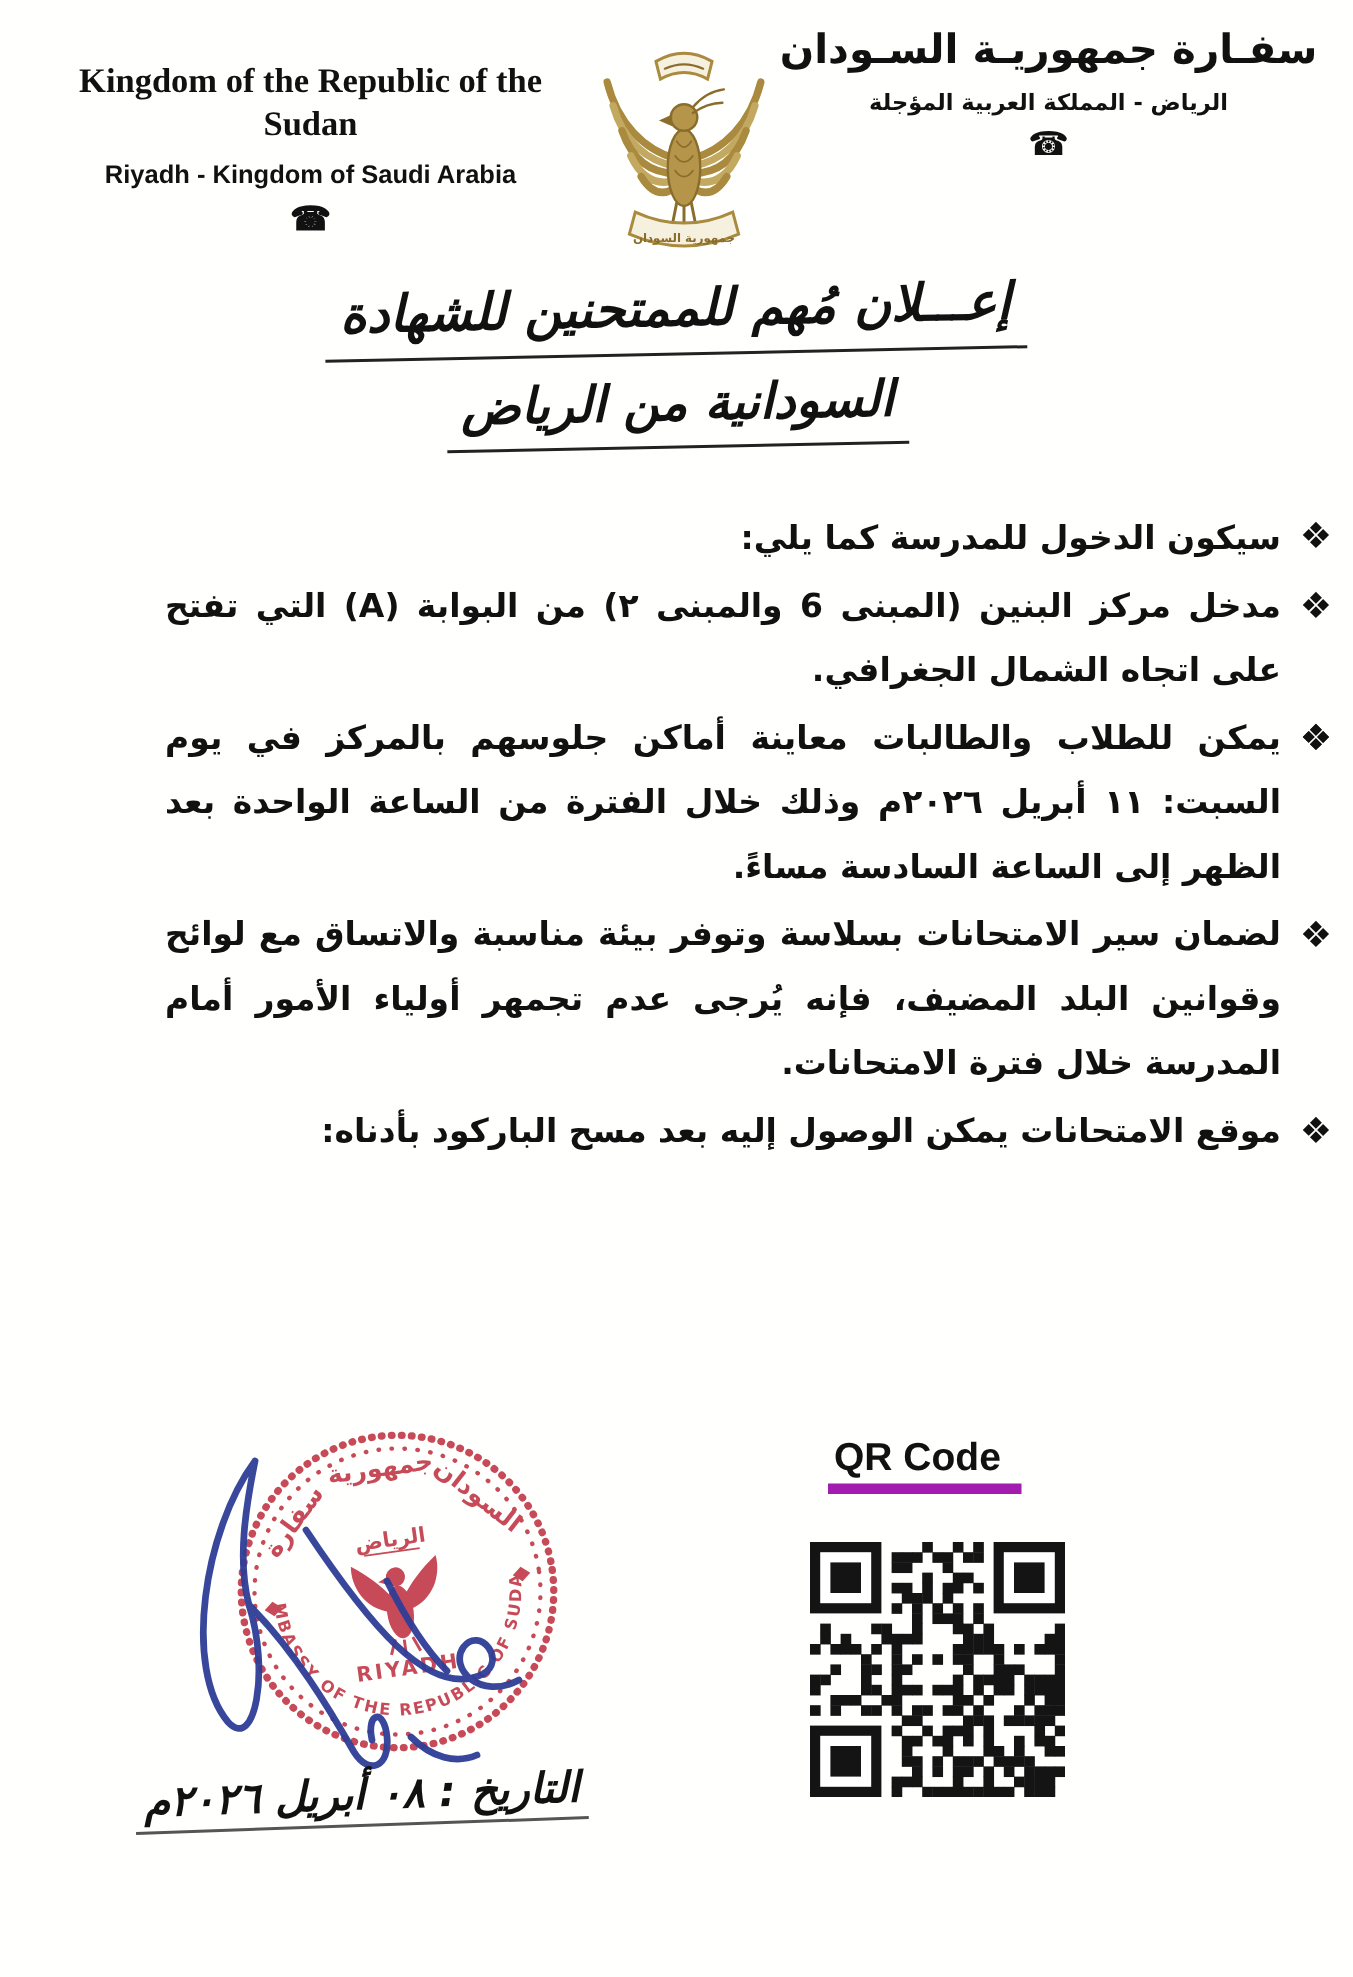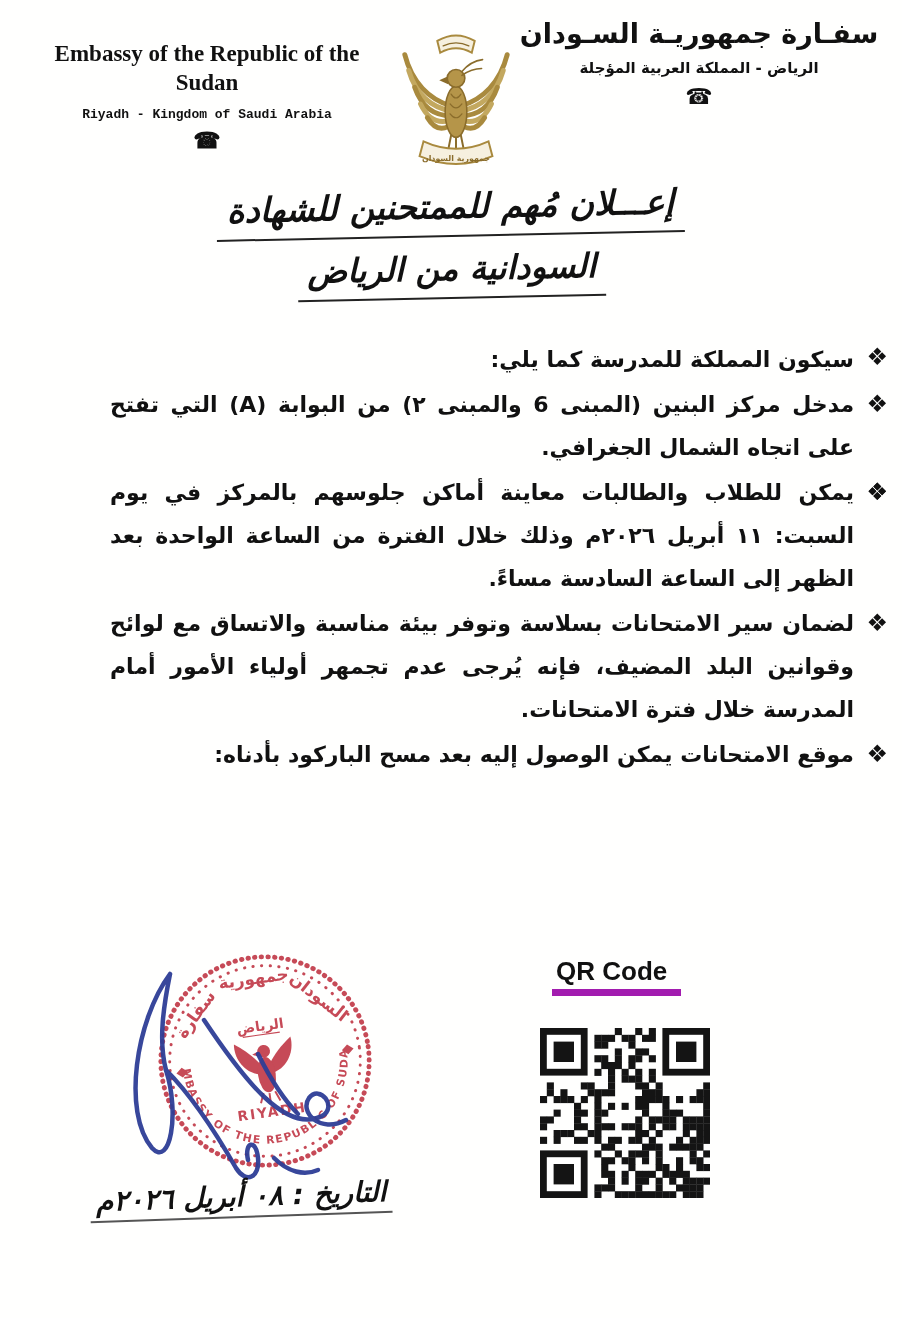--- a/index.html
+++ b/index.html
@@ -4,21 +4,21 @@
 <style>
   html,body{margin:0;padding:0;background:#e8e8e8;}
   .page{
     position:relative;width:902px;height:1318px;margin:0 auto;
     background:#fffffe;overflow:hidden;
     font-family:"DejaVu Sans","Liberation Sans",sans-serif;color:#111;
   }
   
   .hdr-left{position:absolute;left:22px;top:40px;width:370px;text-align:center;}
   .hdr-left .en-title{font-family:"Liberation Serif",serif;font-weight:bold;font-size:23px;line-height:1.25;}
-  .hdr-left .en-sub{font-size:13px;font-weight:bold;margin-top:9px;font-family:Liberation Mono, monospace;}
+  .hdr-left .en-sub{font-size:17px;font-weight:bold;margin-top:9px;font-family:Liberation Sans, sans-serif;}
   .hdr-left .en-contact{font-size:16px;font-weight:bold;margin-top:8px;font-family:"Liberation Sans",sans-serif;
     display:flex;align-items:center;justify-content:center;gap:6px;}
   .phone-glyph{font-size:22px;line-height:1;}
   .emblem-wrap{position:absolute;left:392px;top:24px;width:128px;height:152px;}
   .hdr-right{position:absolute;right:20px;top:18px;width:366px;text-align:center;direction:rtl;}
   .hdr-right .ar-title{font-size:27px;font-weight:bold;letter-spacing:0px;}
   .hdr-right .ar-sub{font-size:15px;font-weight:bold;margin-top:10px;}
   .hdr-right .ar-contact{font-size:15px;font-weight:bold;margin-top:9px;
     display:flex;align-items:center;justify-content:center;gap:6px;direction:rtl;}
   
@@ -43,21 +43,21 @@
   .sig-wrap{position:absolute;left:108px;top:962px;width:300px;height:240px;}
   .date-line{position:absolute;left:90px;top:1180px;font-size:28px;font-weight:bold;font-style:italic;
     direction:rtl;border-bottom:2px solid #555;padding:0 6px 3px;transform:rotate(-2deg);}
 </style>
 </head>
 <body>
 
 <div class="page">
 
   <div class="hdr-left">
-    <div class="en-title">Embassy of the Republic of the Sudan</div>
+    <div class="en-title">Kingdom of the Republic of the Sudan</div>
     <div class="en-sub">Riyadh  - Kingdom of Saudi Arabia</div>
     <div class="en-contact">
       <span class="phone-glyph">☎</span>
     </div>
   </div>
 
   <div class="emblem-wrap">
     <svg viewBox="0 0 130 152" width="128" height="152">
       <g fill="none" stroke="#a98a3e" stroke-linecap="round">
 
@@ -105,21 +105,21 @@
 
   <div class="title-block">
     <div><span class="title-line">إعـــلان مُهم للممتحنين للشهادة</span></div>
     <div><span class="title-line second">السودانية من الرياض</span></div>
   </div>
 
   <div class="body-text">
     <div class="para">
       <span class="bullet-mark">❖</span>
     </div>
-    <div class="sub-line">سيكون المملكة للمدرسة كما يلي:</div>
+    <div class="sub-line">سيكون الدخول للمدرسة كما يلي:</div>
 
     <div class="para">
       <span class="bullet-mark">❖</span>
       <span>مدخل مركز البنين (المبنى 6 والمبنى ٢) من البوابة (A) التي تفتح على اتجاه الشمال الجغرافي.</span>
     </div>
     <div class="para">
       <span class="bullet-mark">❖</span>
     </div>
     <div class="para">
       <span class="bullet-mark">❖</span>

